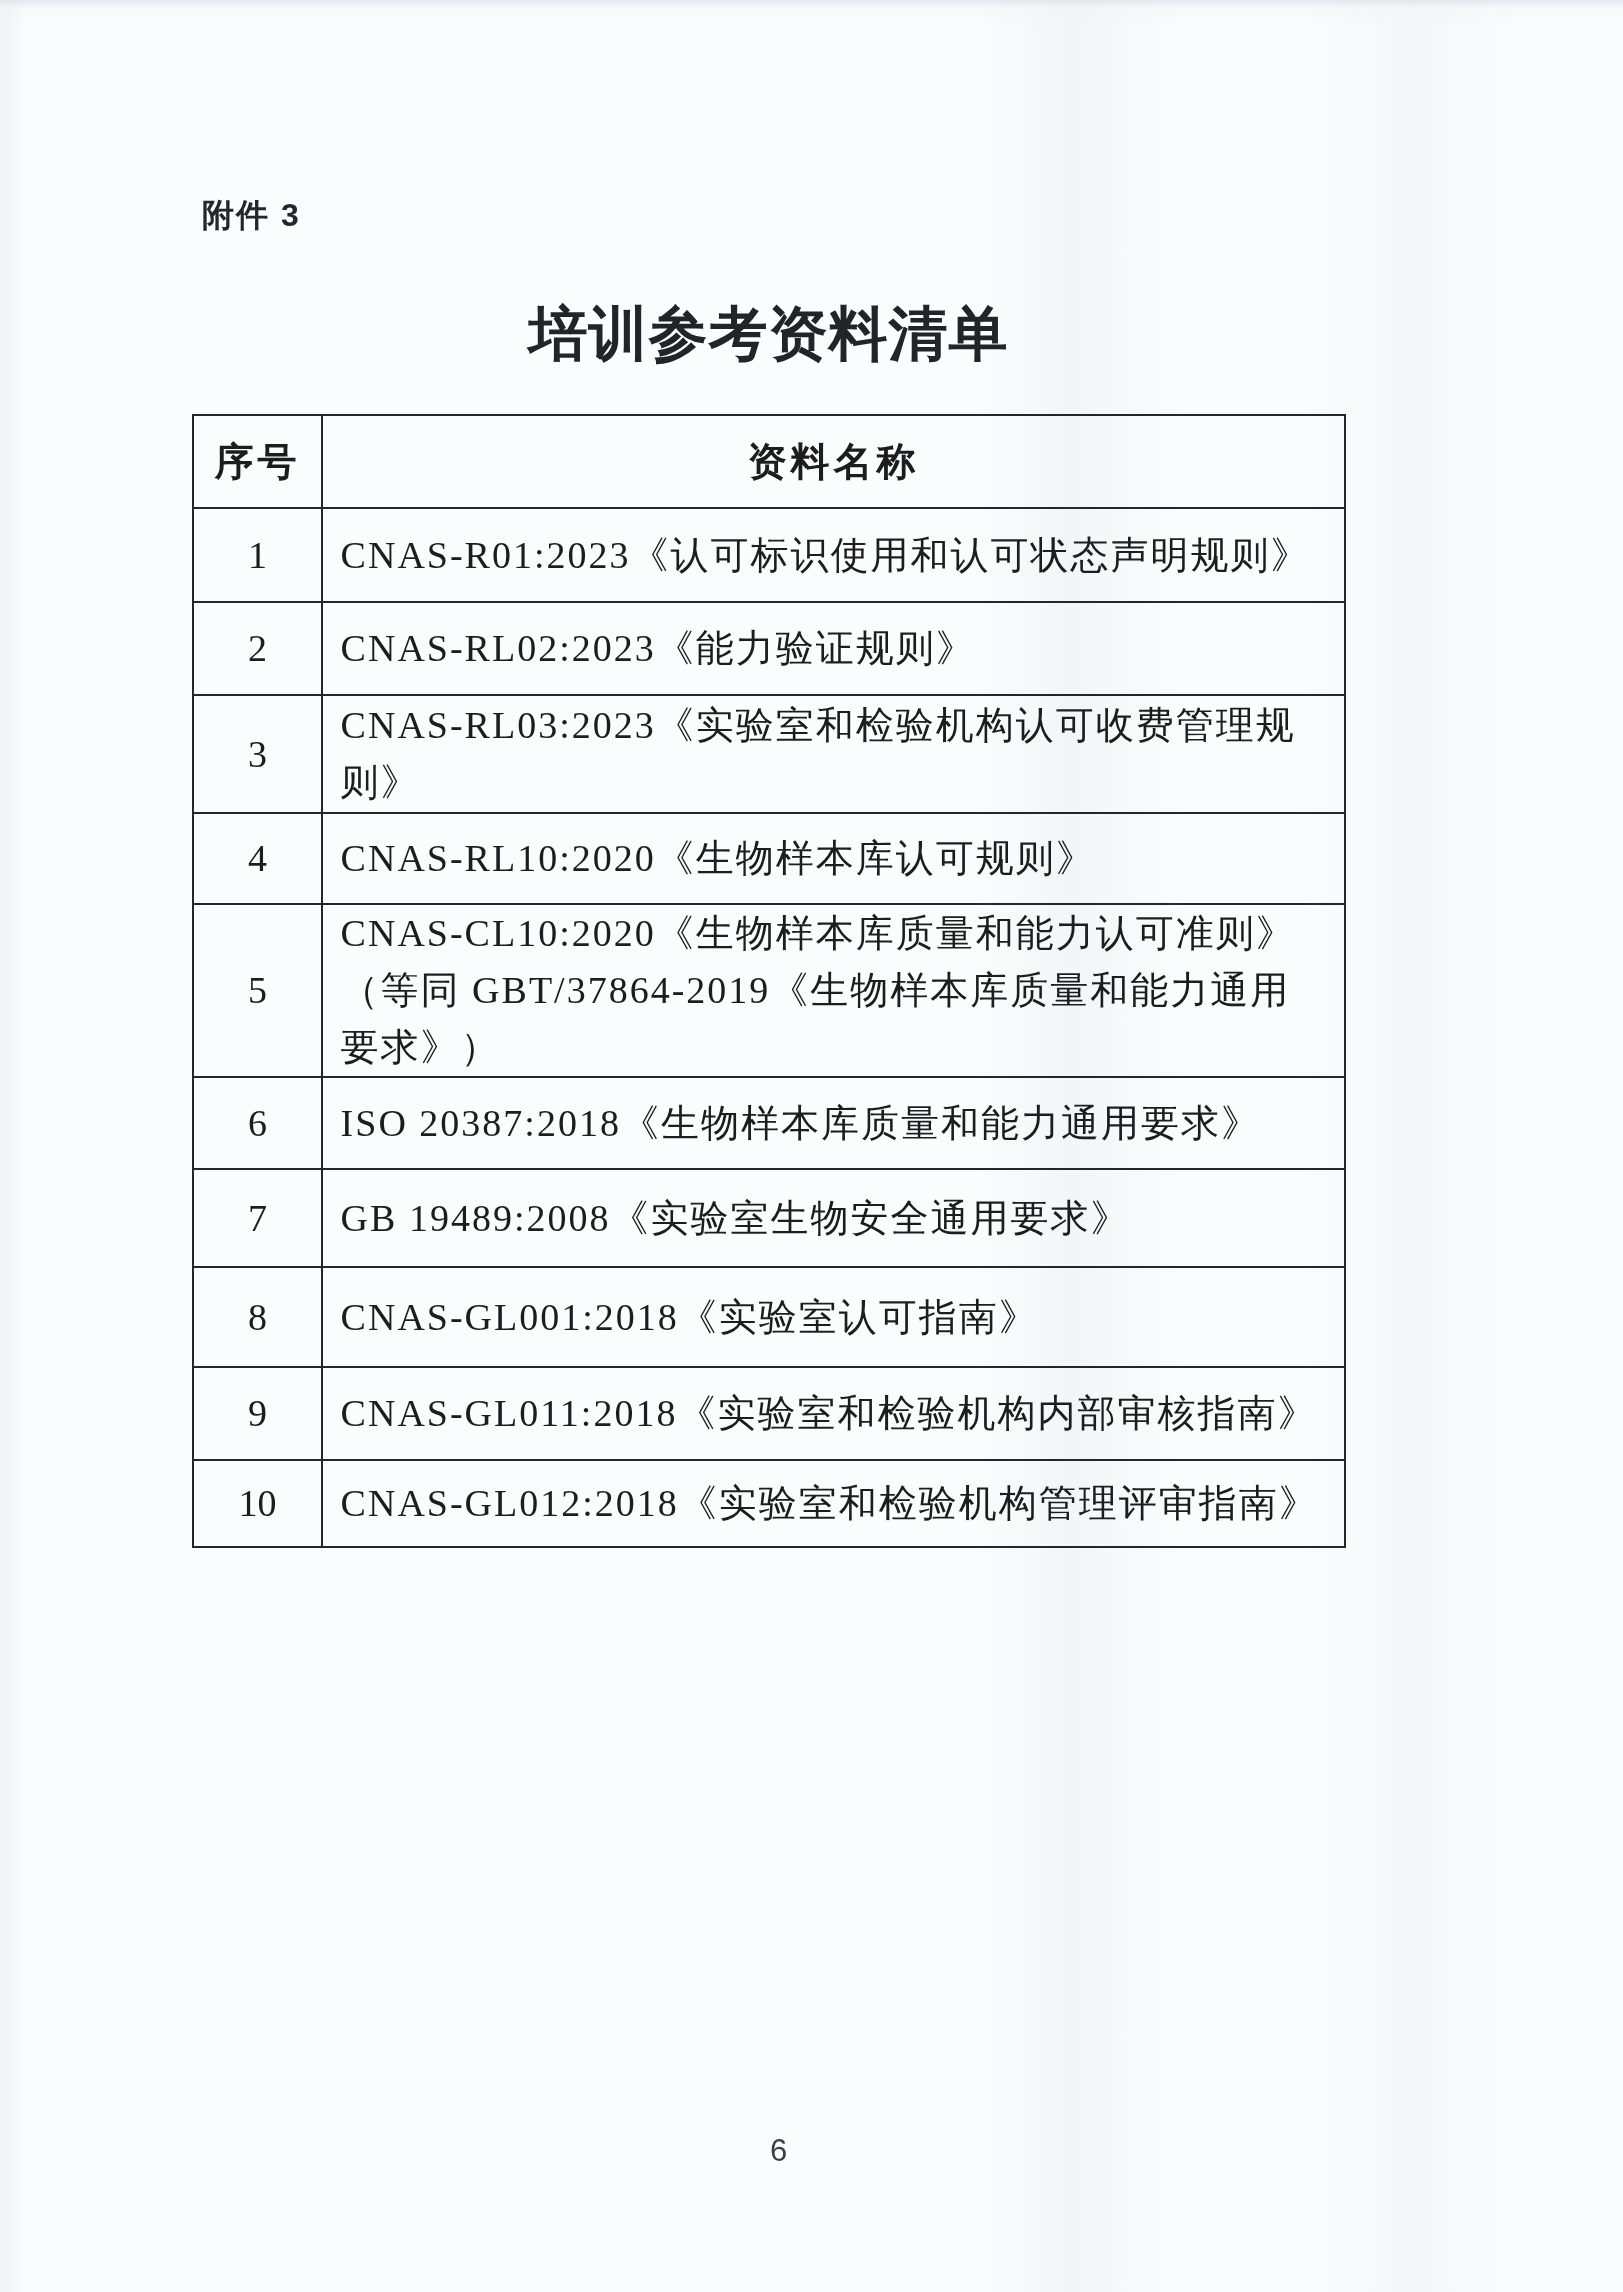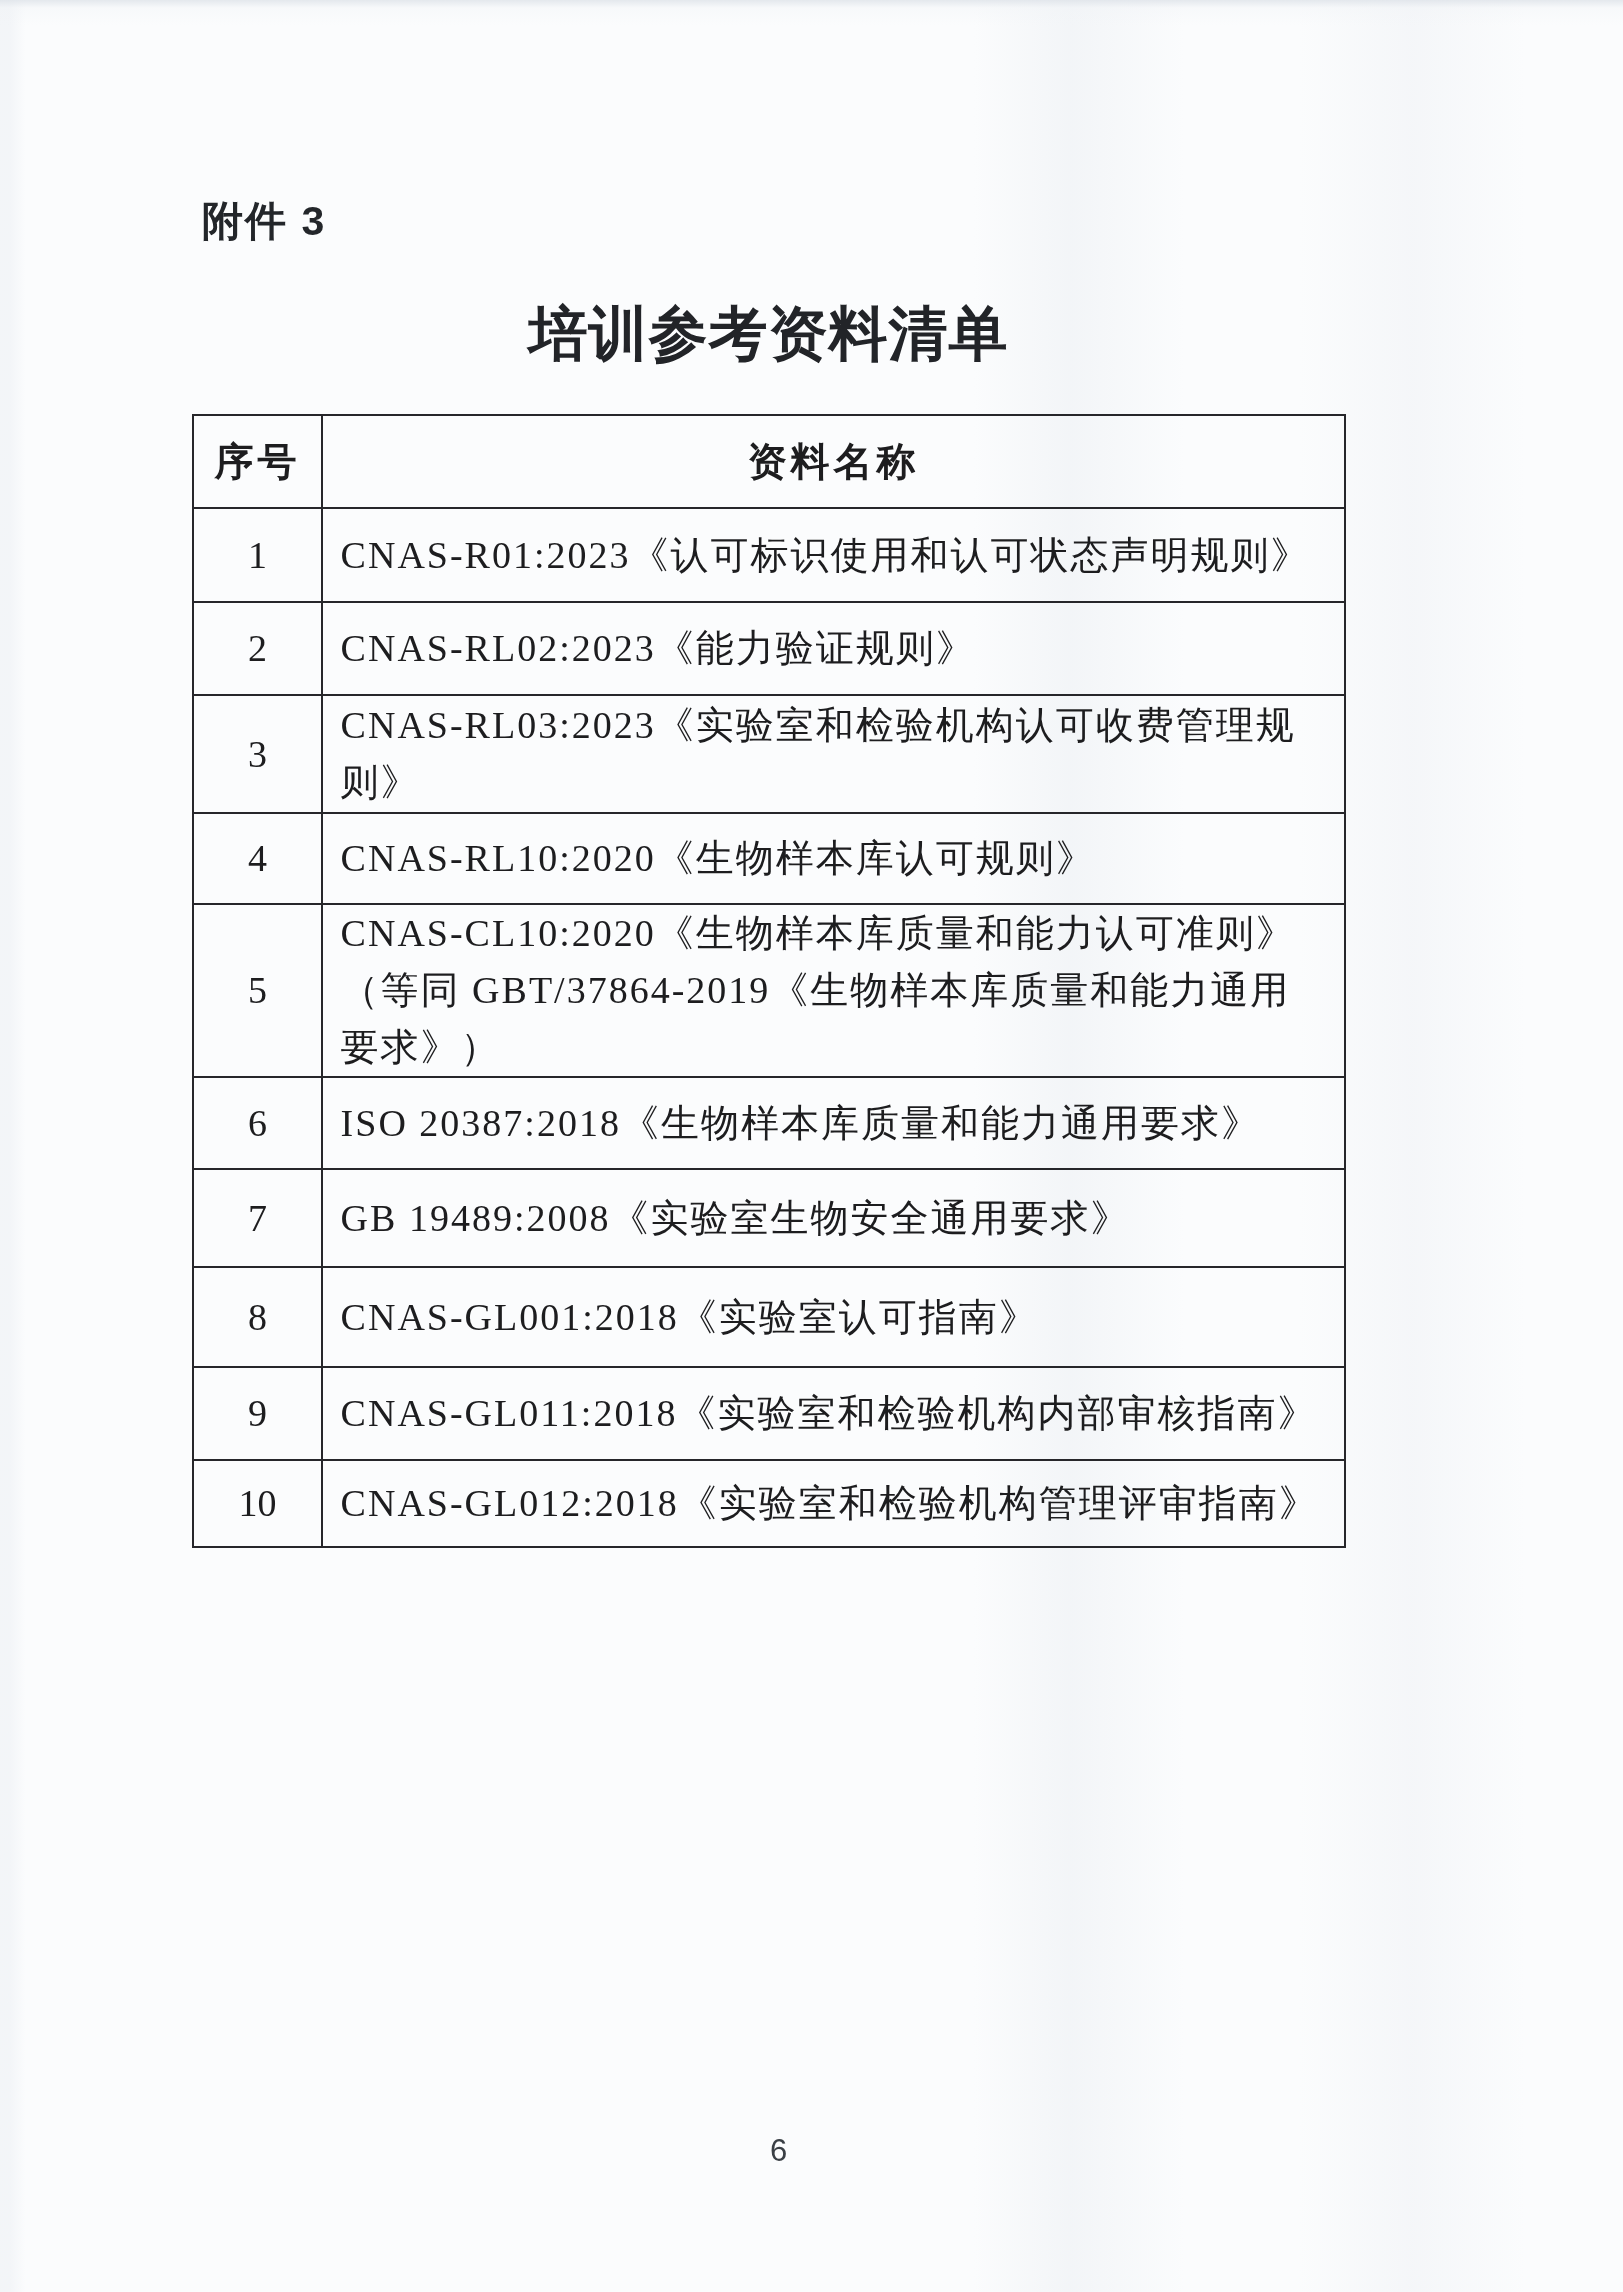--- a/index.html
+++ b/index.html
@@ -23,21 +23,21 @@
     content:"";position:absolute;inset:0;pointer-events:none;
     background:
       linear-gradient(180deg, rgba(222,227,233,.8) 0px, rgba(240,243,246,.35) 7.8px, rgba(255,255,255,0) 25.5px),
       linear-gradient(90deg, rgba(228,232,238,.35) 0 9.8px, rgba(255,255,255,0) 25.5px),
       linear-gradient(90deg, rgba(255,255,255,0) 60%, rgba(226,231,237,.33) 66%, rgba(244,246,249,0) 73%),
       linear-gradient(90deg, rgba(255,255,255,0) 80%, rgba(228,232,238,.28) 87%, rgba(246,248,250,0) 94%);
   }
   .attachment{
     position:absolute;left:202px;top:194px;
     font-family:"Liberation Sans","DejaVu Sans",sans-serif;
-    font-size:41px;font-weight:600;letter-spacing:2px;color:#23262a;
+    font-size:32px;font-weight:600;letter-spacing:2px;color:#23262a;
   }
   .doc-title{
     position:absolute;left:192px;top:282px;width:1153px;
     text-align:center;
     font-family:"Liberation Sans","DejaVu Sans",sans-serif;
     font-size:59px;font-weight:900;letter-spacing:1px;color:#222428;margin-top:13px;
   }
   table.ref-table{
     position:absolute;left:192px;top:414px;width:1153px;
     border-collapse:collapse;table-layout:fixed;

